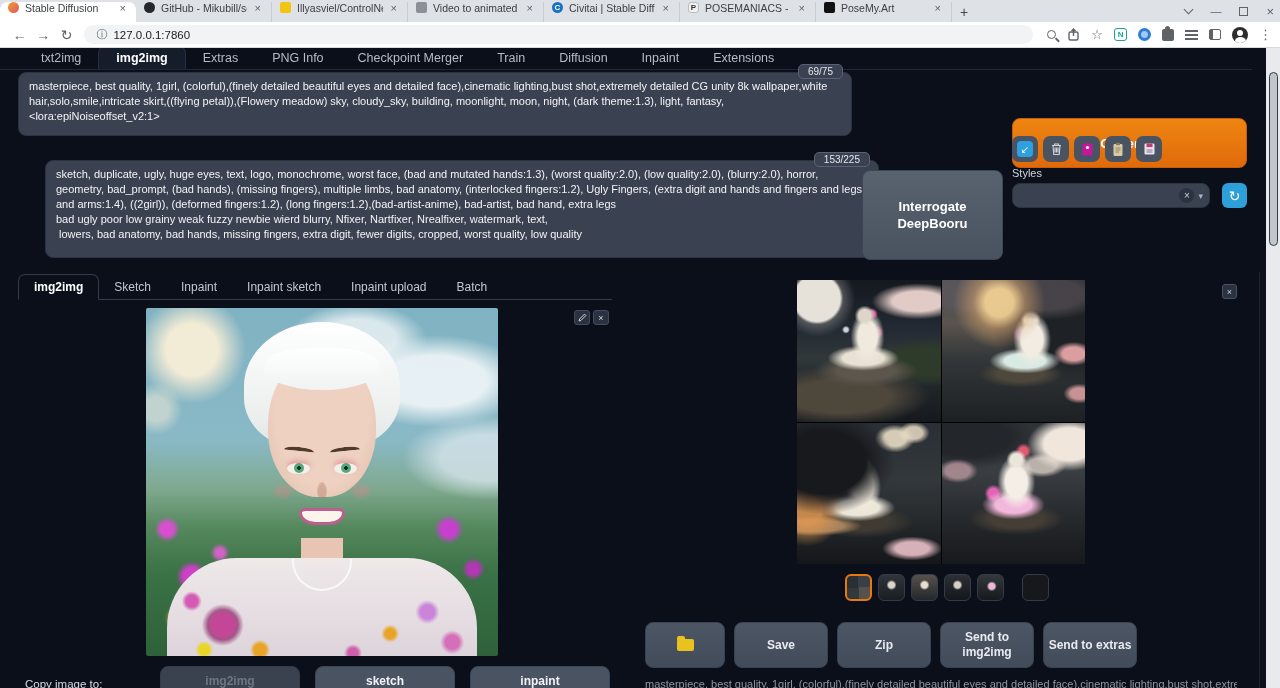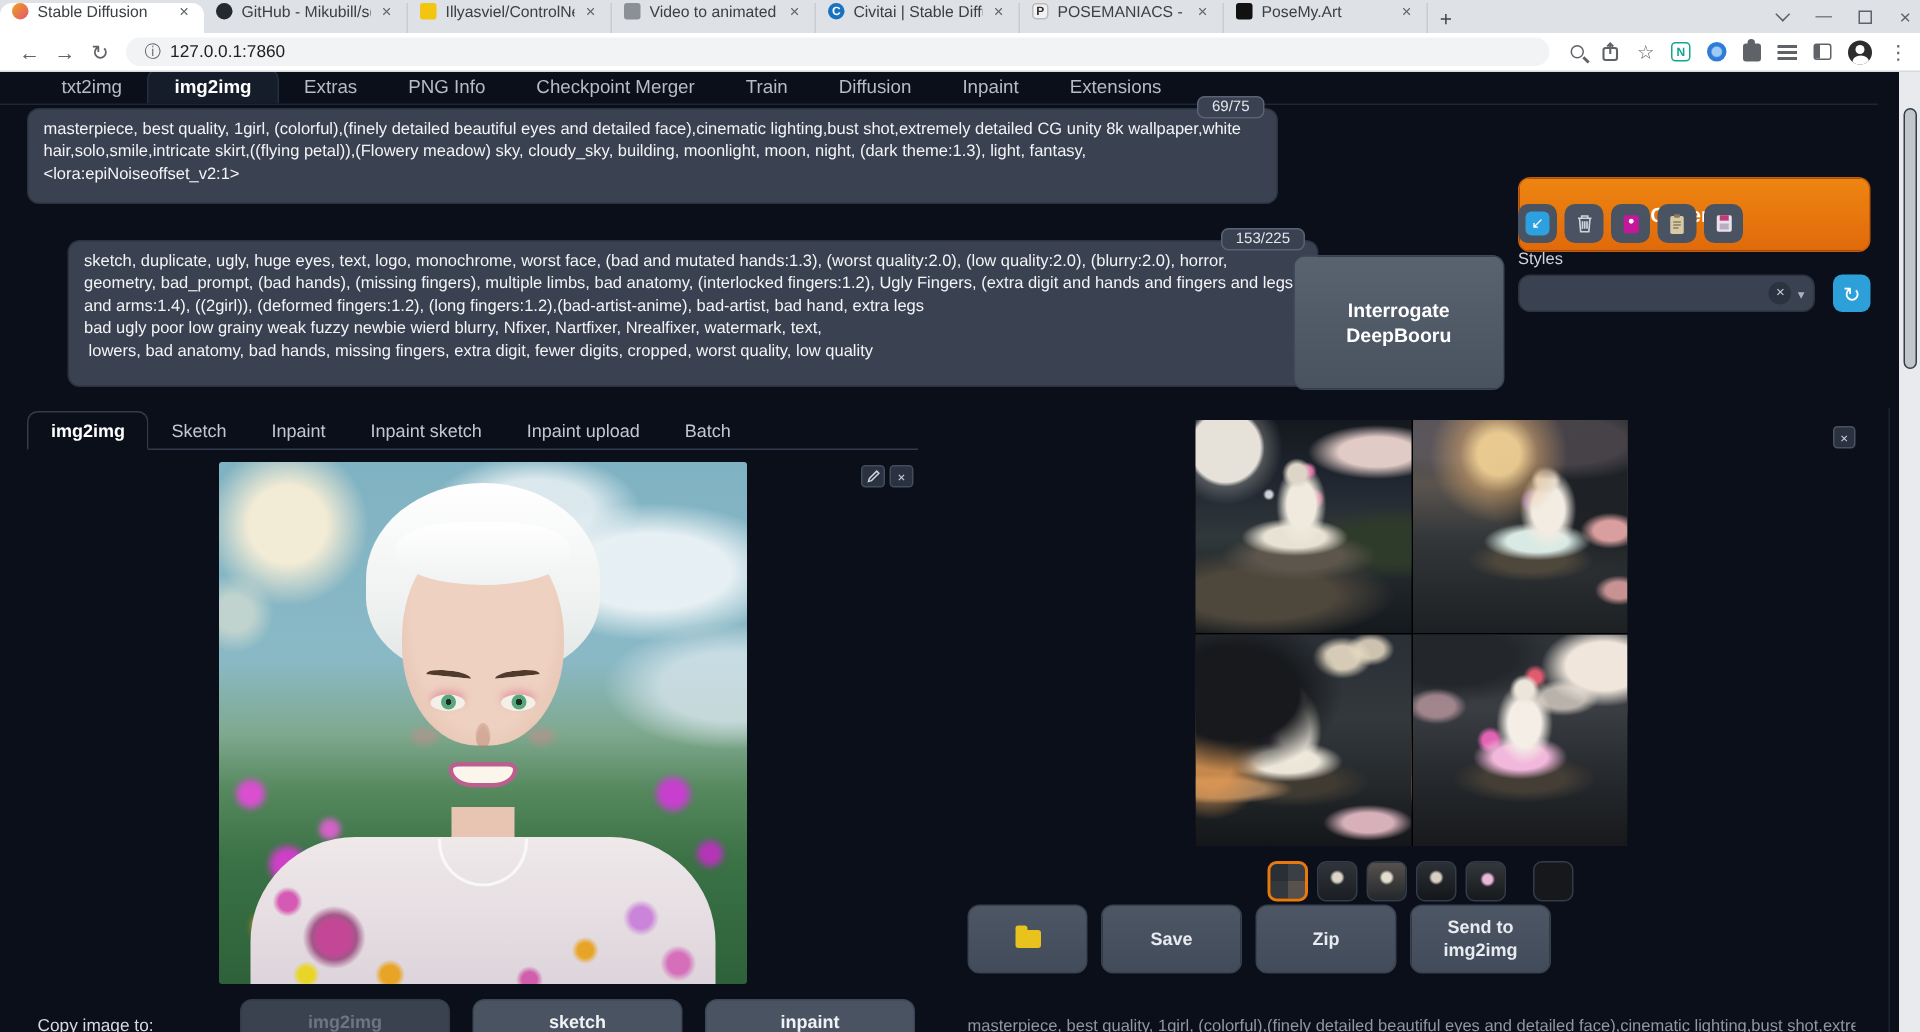--- a/index.html
+++ b/index.html
@@ -245,21 +245,21 @@
   .t2 { background:radial-gradient(circle at 50% 40%, #ddd5c8 0 3px, transparent 5px),
                linear-gradient(180deg,#30353b,#1a1e22); }
   .t3 { background:radial-gradient(circle at 50% 40%, #e5ddd0 0 3px, transparent 5px),
                linear-gradient(180deg,#57514e,#23272b); }
   .t4 { background:radial-gradient(circle at 50% 40%, #d8d0c4 0 3px, transparent 5px),
                linear-gradient(180deg,#2b3036,#141619); }
   .t5 { background:radial-gradient(circle at 55% 45%, #eab8d8 0 3px, transparent 5px),
                linear-gradient(180deg,#33383c,#17191c); }
   .t6 { background:#16181c; margin-left:12px; }
 
-  .galbtns { position:absolute; left:5px; top:331px; display:flex; gap:9px; }
+  .galbtns { position:absolute; left:5px; top:350px; display:flex; gap:9px; }
   .gb { height:46px; background:linear-gradient(180deg,#4d5665,#424b59); border:1px solid #39424f;
         border-radius:8px; color:#e8ebf0; font-weight:bold; font-size:12px; line-height:15px;
         display:flex; align-items:center; justify-content:center; text-align:center; }
   .gb-folder { width:80px; } .gb-w { width:94px; }
   .folder-ic { position:relative; width:17px; height:12px; background:#e9c21d; border-radius:2px; }
   .folder-ic::before { content:""; position:absolute; left:0; top:-3px; width:8px; height:4px;
                        background:#e9c21d; border-radius:2px 2px 0 0; }
   .galinfo { position:absolute; left:5px; top:406px; width:592px; font-size:11px; color:#8f97a3;
              white-space:nowrap; overflow:hidden; }
 
@@ -477,20 +477,21 @@
         <div class="thumb t6"></div>
       </div>
 
       <div class="galbtns">
         <div class="gb gb-folder">
           <span class="folder-ic"></span>
         </div>
         <div class="gb gb-w">Save</div>
         <div class="gb gb-w">Zip</div>
         <div class="gb gb-w">Send to img2img</div>
+        <div class="gb gb-w">Send to extras</div>
       </div>
 
       <div class="galinfo">masterpiece, best quality, 1girl, (colorful),(finely detailed beautiful eyes and detailed face),cinematic lighting,bust shot,extremely detailed CG unity 8k wallpaper,white hair,solo,smile,intricate</div>
     </div>
 
   </div>
 
   <div class="pagescroll">
     <div class="thumb"></div>
   </div>

